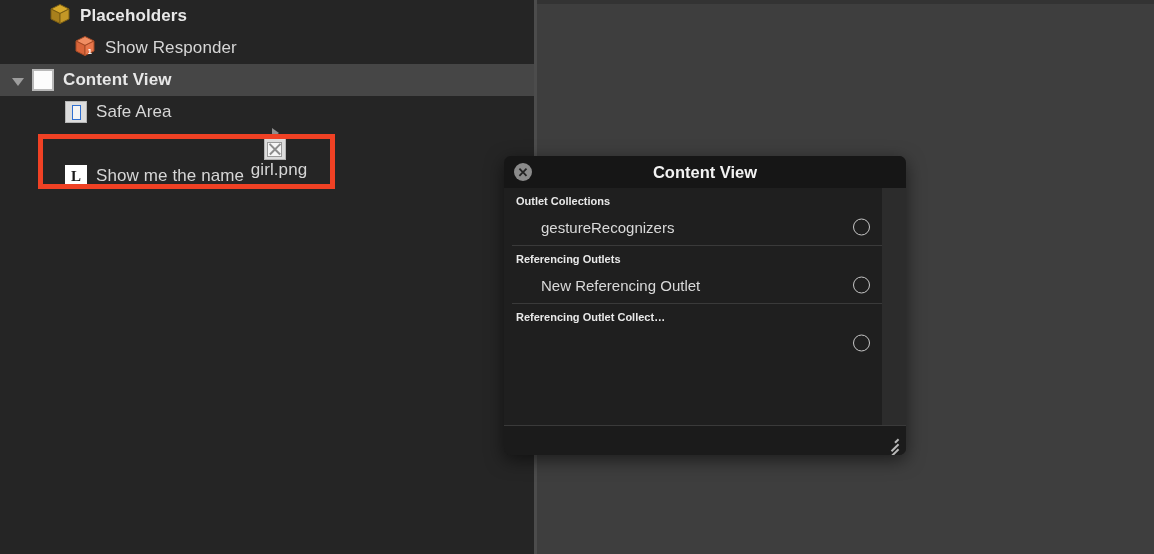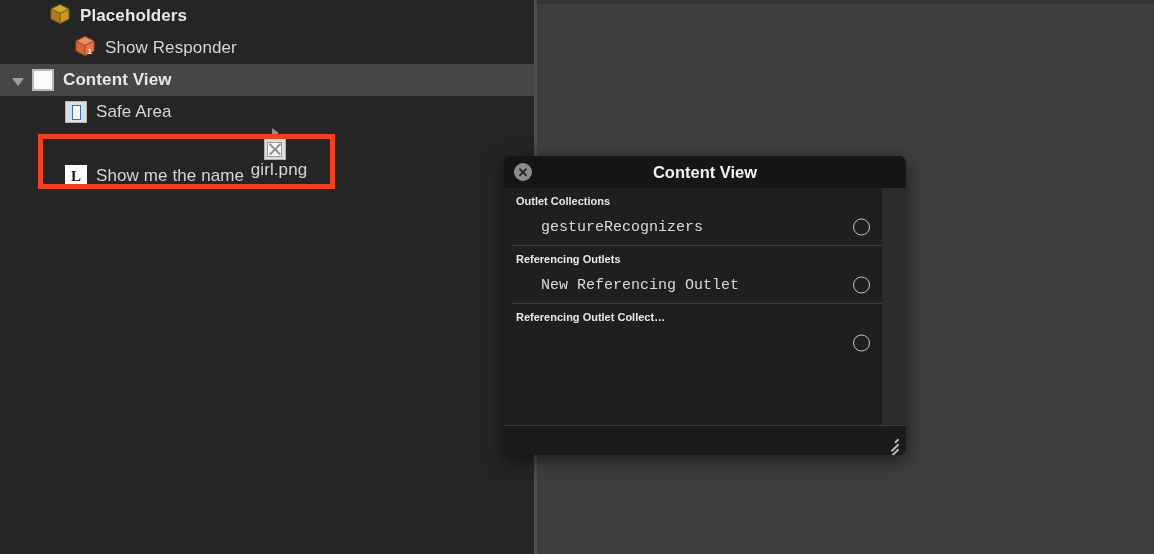--- a/index.html
+++ b/index.html
@@ -156,21 +156,21 @@
   .pop-content { position: relative; width: 378px; }
 
   .sec-head {
     color: #e9e9e9; font-size: 11px; font-weight: bold;
     padding: 7px 0 5px 12px;
   }
   .conn-row {
     position: relative;
     height: 30px;
     display: flex; align-items: center;
-    padding-left: 37px; padding-right: 10px; font-family: Liberation Mono, monospace;
+    padding-left: 37px; padding-right: 10px;
   }
   .conn-row .cname {
     color: #d9d9d9; font-size: 15px; white-space: nowrap;
   }
   .conn-row .dot {
     position: absolute; right: 12px; top: 50%; transform: translateY(-50%);
     width: 17px; height: 17px; border-radius: 50%;
     border: 1.7px solid #c6c6c6; background: transparent;
   }
   .divider-line { height: 1px; background: #3a3a3a; margin: 3px 0 0 8px; }

